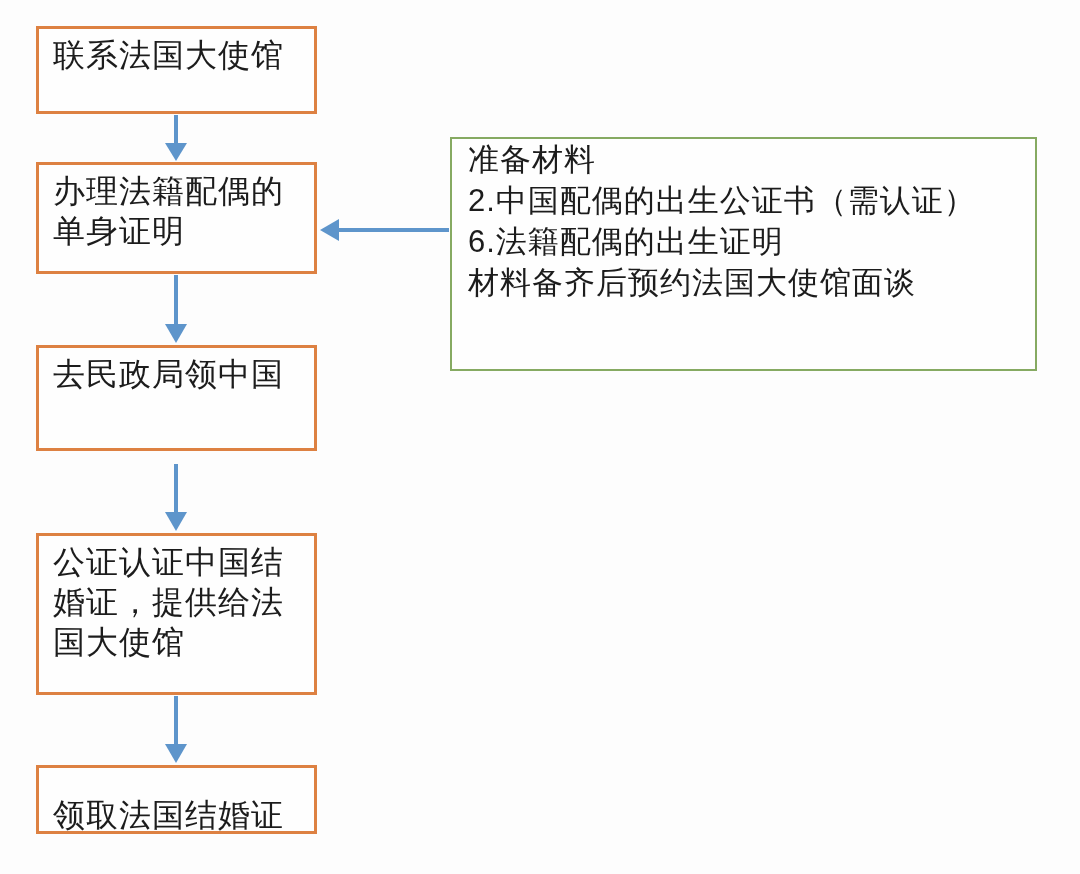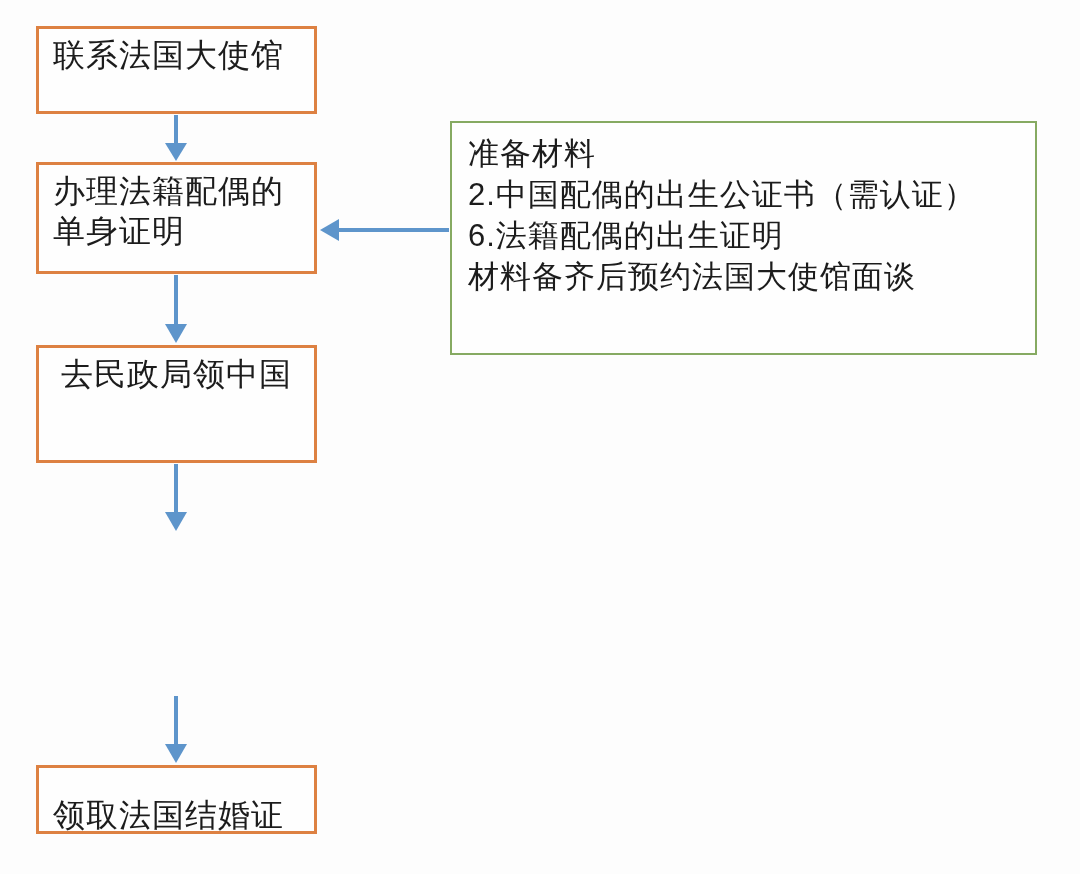--- a/index.html
+++ b/index.html
@@ -23,35 +23,35 @@
     border: 3px solid var(--accent_orange, #dd8142);
     padding: 6px 14px;
     color: var(--text, #1c1c1c);
     font-size: 32px;
     line-height: 40px;
     letter-spacing: 1px;
   }
   .note-box {
     position: absolute;
     left: 450px;
-    top: 121px;
+    top: 137px;
     width: 587px;
     height: 234px;
     box-sizing: border-box;
     background: #fefefe;
     border: 2px solid var(--accent_green, #86aa62);
-    padding: 10px 16px;
+    padding: 0 16px;
     color: var(--text, #1c1c1c);
     font-size: 31px;
     line-height: 41px;
     letter-spacing: 1px;
   }
   #box-1 { top: 26px;  height: 88px;  }
   #box-2 { top: 162px; height: 112px; }
-  #box-3 { top: 345px; height: 118px; text-align: center; }
+  #box-3 { top: 345px; height: 106px; }
   #box-4 { top: 533px; height: 162px; }
   #box-5 { top: 765px; height: 69px; padding-top: 27px; }
   #arrow-layer {
     position: absolute;
     left: 0;
     top: 0;
     width: 1080px;
     height: 874px;
     pointer-events: none;
   }
@@ -68,20 +68,25 @@
 
   <div class="flow-box" id="box-2">
     <div class="box-line">办理法籍配偶的</div>
     <div class="box-line">单身证明</div>
   </div>
 
   <div class="flow-box" id="box-3">
     <div class="box-line">去民政局领中国</div>
   </div>
 
+  <div class="flow-box" id="box-4">
+    <div class="box-line">公证认证中国结</div>
+    <div class="box-line">婚证，提供给法</div>
+    <div class="box-line">国大使馆</div>
+  </div>
 
   <div class="flow-box" id="box-5">
     <div class="box-line">领取法国结婚证</div>
   </div>
 
   <div class="note-box">
     <div class="box-line">准备材料</div>
     <div class="box-line">2.中国配偶的出生公证书（需认证）</div>
     <div class="box-line">6.法籍配偶的出生证明</div>
     <div class="box-line">材料备齐后预约法国大使馆面谈</div>

